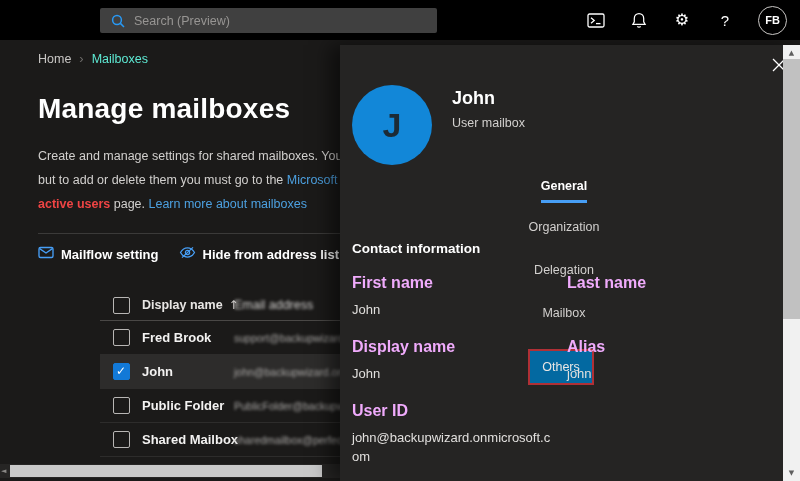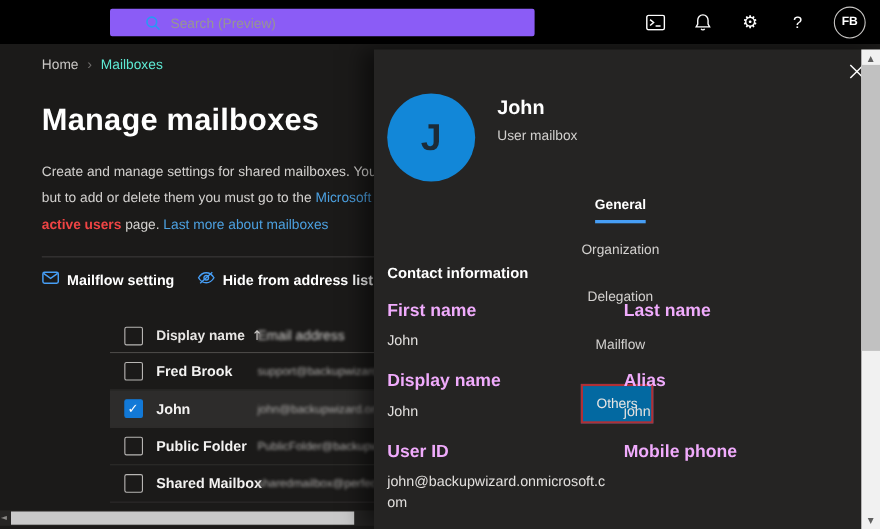--- a/index.html
+++ b/index.html
@@ -1,21 +1,21 @@
 <!DOCTYPE html>
 <html><head>
 <meta charset="utf-8">
 <style>
   * { margin:0; padding:0; box-sizing:border-box; }
   html,body { width:800px; height:481px; overflow:hidden; }
   body { background:#1b1a19; font-family:"Liberation Sans", sans-serif; position:relative; }
 
   
   .topbar { position:absolute; left:0; top:0; width:800px; height:40px; background:#000; z-index:30; }
-  .searchbox { position:absolute; left:100px; top:8px; width:386px; height:25px; background:#8b5cf6; border-radius:2px; display:flex; align-items:center;padding-left:21px; }
+  .searchbox { position:absolute; left:100px; top:8px; width:337px; height:25px; background:#404040; border-radius:2px; display:flex; align-items:center; }
   .searchbox .sicon { margin:0 9px 0 11px; display:flex; }
   .searchbox input { flex:1; background:transparent; border:none; outline:none; color:#e1dfdd; font-size:12.5px; font-family:"Liberation Sans", sans-serif; }
   .searchbox input::placeholder { color:#979593; }
   .topbar-right { position:absolute; right:0; top:0; height:40px; display:flex; align-items:center; gap:23px; padding-right:13px; }
   .tb-icon { display:flex; align-items:center; justify-content:center; width:20px; height:20px; cursor:pointer; }
   .glyph-icon { color:#fff; font-family:"DejaVu Sans", sans-serif; font-size:16px; line-height:1; }
   .help-icon { color:#fff; font-size:15px; font-weight:400; }
   .avatar-pill { width:29px; height:29px; border-radius:50%; border:1.5px solid #c8c6c4; color:#fff; font-size:11px; font-weight:bold; display:flex; align-items:center; justify-content:center; }
 
   
@@ -121,21 +121,21 @@
   <span>Home</span>
   <span class="crumb-sep">›</span>
   <span class="crumb-current">Mailboxes</span>
 </div>
 
 <h1 class="page-title">Manage mailboxes</h1>
 
 <div class="desc">
   <div class="line">Create and manage settings for shared mailboxes. You can</div>
   <div class="line"><span>but to add or delete them you must go to the </span><a>Microsoft 36</a></div>
-  <div class="line"><b>active users</b><span> page. </span><a>Last more about mailboxes</a></div>
+  <div class="line"><b>active users</b><span> page. </span><a>Learn more about mailboxes</a></div>
 </div>
 
 <div class="rule"></div>
 <div class="toolbar">
   <span class="tool">
     <span>
       <svg width="16" height="13" viewBox="0 0 16 13">
           <rect x="1" y="1.5" width="14" height="10" rx="1.5" fill="none" stroke="#479ef5" stroke-width="1.35"></rect>
           <polyline points="1.6,2.6 8,7 14.4,2.6" fill="none" stroke="#479ef5" stroke-width="1.35"></polyline>
         </svg>
@@ -227,21 +227,21 @@
       <div class="pinfo">
         <div class="pname">John</div>
         <div class="ptype">User mailbox</div>
       </div>
     </div>
 
     <div class="tabs">
       <span class="tab active">General</span>
       <span class="tab">Organization</span>
       <span class="tab">Delegation</span>
-      <span class="tab">Mailflow</span>
+      <span class="tab">Mailbox</span>
       <span class="tab red-box">Others</span>
     </div>
 
     <div class="section-title">Contact information</div>
 
     <div class="fields">
       <div class="field">
         <div class="flabel">First name</div>
         <div class="fvalue">John</div>
       </div>
@@ -253,24 +253,20 @@
         <div class="flabel">Display name</div>
         <div class="fvalue">John</div>
       </div>
       <div class="field">
         <div class="flabel">Alias</div>
         <div class="fvalue">john</div>
       </div>
       <div class="field">
         <div class="flabel">User ID</div>
         <div class="fvalue">john@backupwizard.onmicrosoft.com</div>
-      </div>
-      <div class="field">
-        <div class="flabel">Mobile phone</div>
-        <div class="fvalue"></div>
       </div>
     </div>
   </div>
 
   <div class="vscroll">
     <span class="uarrow">▲</span>
     <div class="vthumb"></div>
     <span class="darrow">▼</span>
   </div>
 </div>

